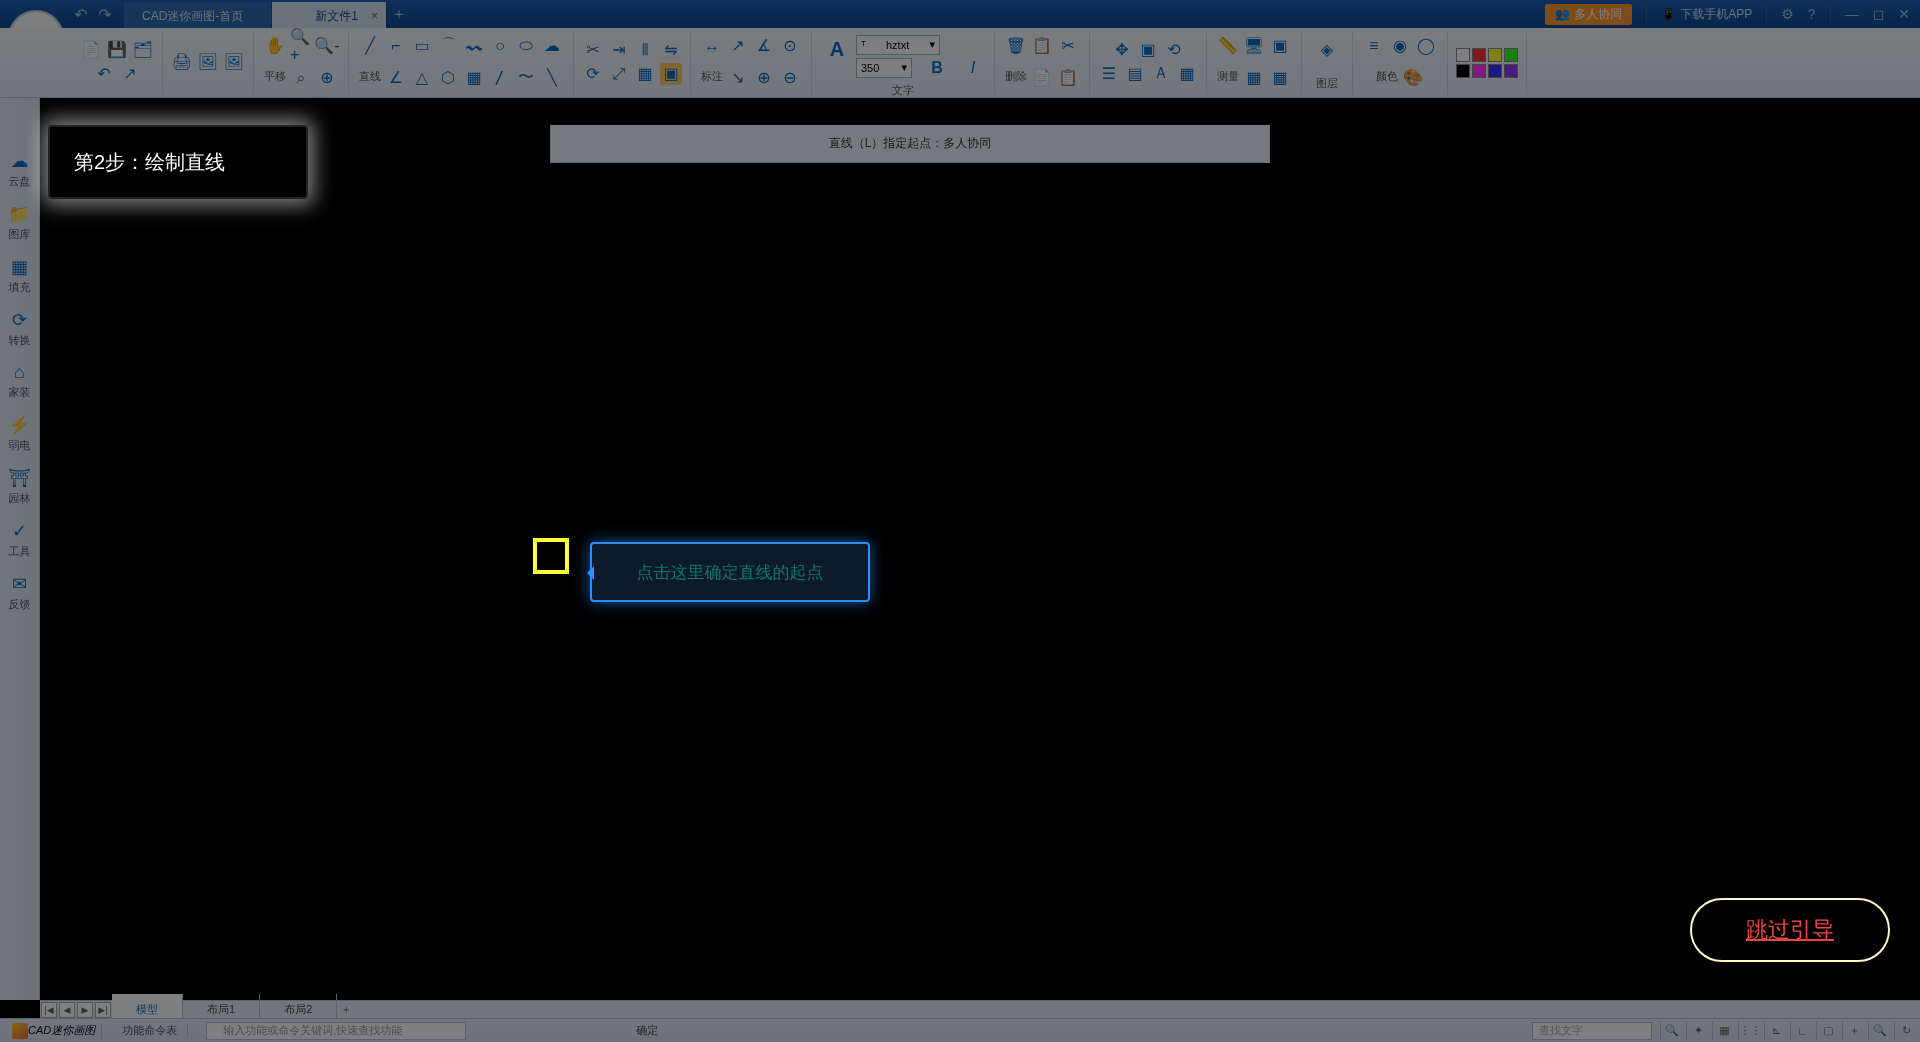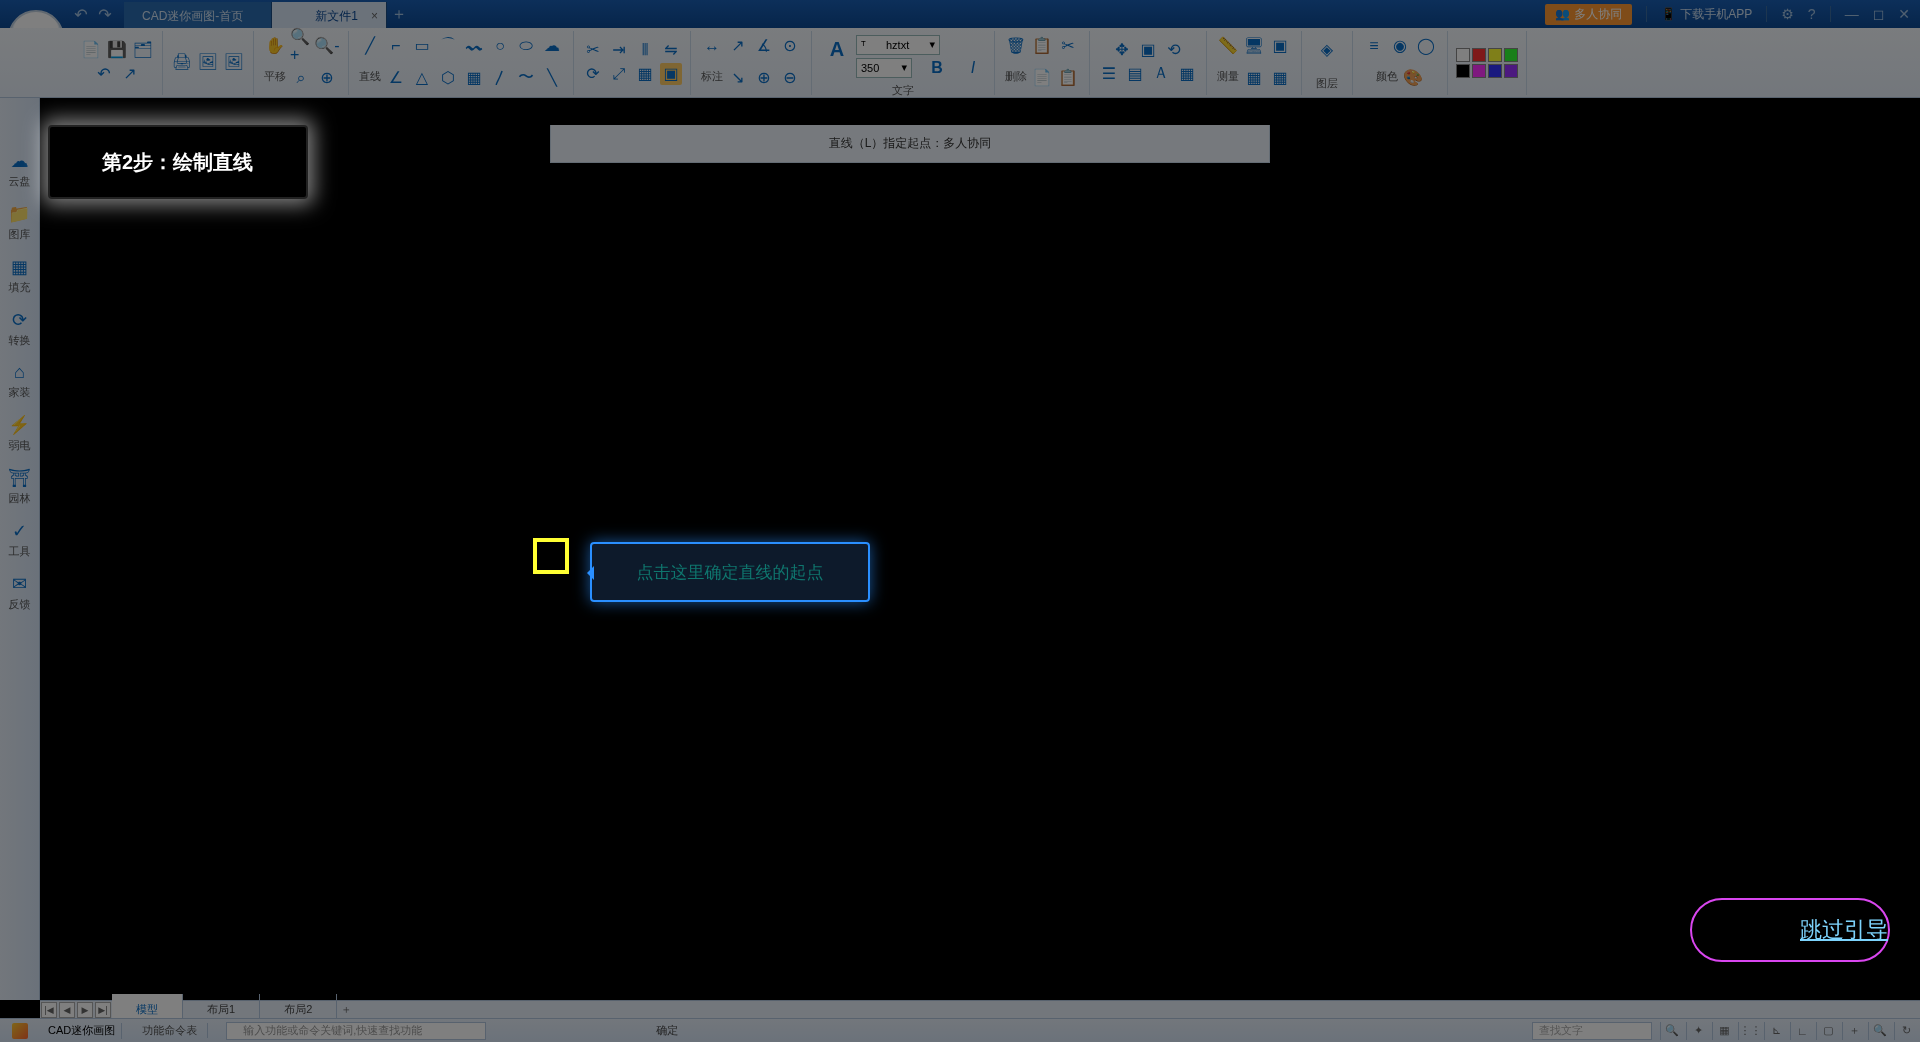--- a/index.html
+++ b/index.html
@@ -43,44 +43,44 @@
 .lblabel { font-size: 11px; color: #555; }
 
 
 .canvas { position: absolute; left: 40px; right: 0; top: 98px; bottom: 42px; background: #000; z-index: 1; }
 
 
 .cmdhint { position: absolute; left: 550px; top: 125px; width: 720px; height: 38px; background: #edf3fa; display: flex; align-items: center; justify-content: center; font-size: 12px; color: #333; border: 1px solid #c8d8e8; border-top: none; z-index: 2; }
 
 
 .step-box { position: absolute; left: 48px; top: 125px; width: 260px; height: 74px; background: #000; border: 2px solid #222; border-radius: 4px; box-shadow: 0 0 20px 6px rgba(255,255,255,0.5); display: flex; align-items: center; padding: 0 24px; z-index: 100; }
-.step-text { color: #fff; font-size: 20px; font-weight: 700; margin-left: 28px; }
+.step-text { color: #fff; font-size: 20px; font-weight: 400; }
 
 
 .cursor-sq { position: absolute; left: 533px; top: 538px; width: 36px; height: 36px; border: 4px solid #ffff33; z-index: 110; }
 
 
 .tooltip { position: absolute; left: 590px; top: 542px; width: 280px; height: 60px; background: rgba(15,30,50,0.85); border: 2px solid #2a8fff; border-radius: 4px; box-shadow: 0 0 16px rgba(42,143,255,0.6); display: flex; align-items: center; justify-content: center; z-index: 110; }
 .tooltip::before { content: ""; position: absolute; left: -12px; top: 22px; border: 7px solid transparent; border-right-color: #2a8fff; }
 .tooltip-text { color: #0f766e; font-size: 17px; }
 
 
-.skip-btn { position: absolute; right: 30px; bottom: 80px; width: 200px; height: 64px; border: 2px solid #d946ef; border-radius: 32px; display: flex; align-items: center; justify-content: flex-end; color: #7dd3fc; font-size: 22px; text-decoration: underline; cursor: pointer; z-index: 110; }
+.skip-btn { position: absolute; right: 30px; bottom: 80px; width: 200px; height: 64px; border: 2px solid #fef9c3; border-radius: 32px; display: flex; align-items: center; justify-content: center; color: #ef4444; font-size: 22px; text-decoration: underline; cursor: pointer; z-index: 110; }
 
 
 .layout-tabs { position: absolute; left: 40px; right: 0; bottom: 24px; height: 18px; background: #e6eef8; border-top: 1px solid #b0c5dc; display: flex; align-items: center; font-size: 11px; z-index: 2; }
 .lt-nav { width: 16px; height: 16px; display: flex; align-items: center; justify-content: center; border: 1px solid #aaa; margin: 0 1px; cursor: pointer; background: #fff; color: #666; font-size: 9px; }
 .lt-tab { padding: 8px 24px; border-right: 1px solid #b0c5dc; cursor: pointer; color: #444; }
 .lt-tab.active { color: #0b6fc7; background: #fff; }
 .lt-add { width: 18px; text-align: center; cursor: pointer; color: #666; }
 
 
 .statusbar { position: absolute; left: 0; right: 0; bottom: 0; height: 24px; background: linear-gradient(#e6eef8,#d6e4f5); border-top: 1px solid #b0c5dc; display: flex; align-items: center; font-size: 11px; z-index: 2; }
 .sb-left { display: flex; align-items: center; gap: 10px; padding-left: 6px; }
-.sb-app { display: flex; align-items: center; gap: 20px; padding: 0 6px; border-right: 1px solid #b0c5dc; }
+.sb-app { display: flex; align-items: center; gap: 0; padding: 0 6px; border-right: 1px solid #b0c5dc; font-style: italic; }
 .sb-appicon { width: 16px; height: 16px; background: linear-gradient(135deg,#ffcc33,#ff6633); border-radius: 2px; }
 .sb-cmd { padding: 0 10px; border-right: 1px solid #b0c5dc; color: #555; cursor: pointer; }
 .sb-input { width: 260px; height: 18px; border: 1px solid #b0c5dc; padding: 0 16px; color: #999; background: #fff; display: flex; align-items: center; margin-left: 8px; }
 .sb-ok { margin-left: 140px; padding: 0 20px; color: #444; cursor: pointer; }
 .sb-right { margin-left: auto; display: flex; align-items: center; gap: 8px; padding-right: 8px; }
 .sb-find { width: 120px; height: 18px; border: 1px solid #b0c5dc; background: #fff; color: #aaa; padding: 0 6px; display: flex; align-items: center; }
 .sb-icon { width: 18px; height: 18px; display: flex; align-items: center; justify-content: center; color: #666; cursor: pointer; border-left: 1px solid #b0c5dc; padding-left: 6px; }
 </style>
 </head>
 <body>

